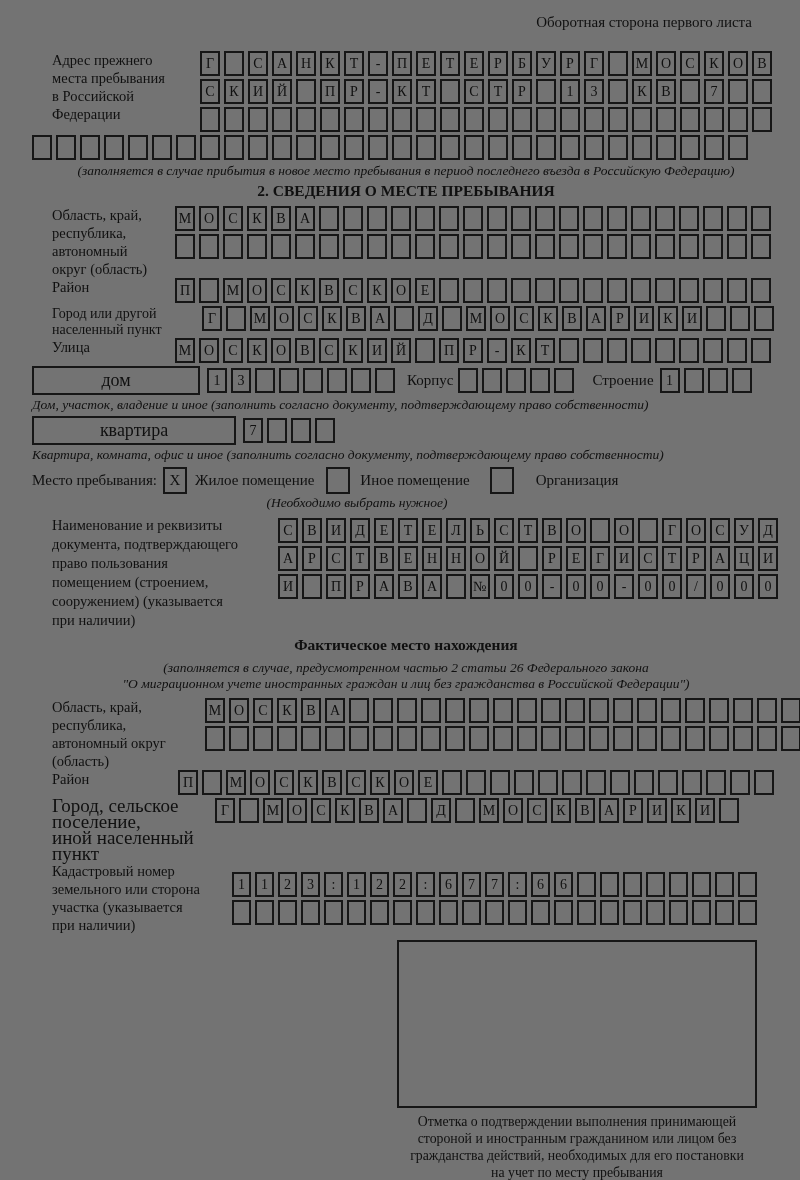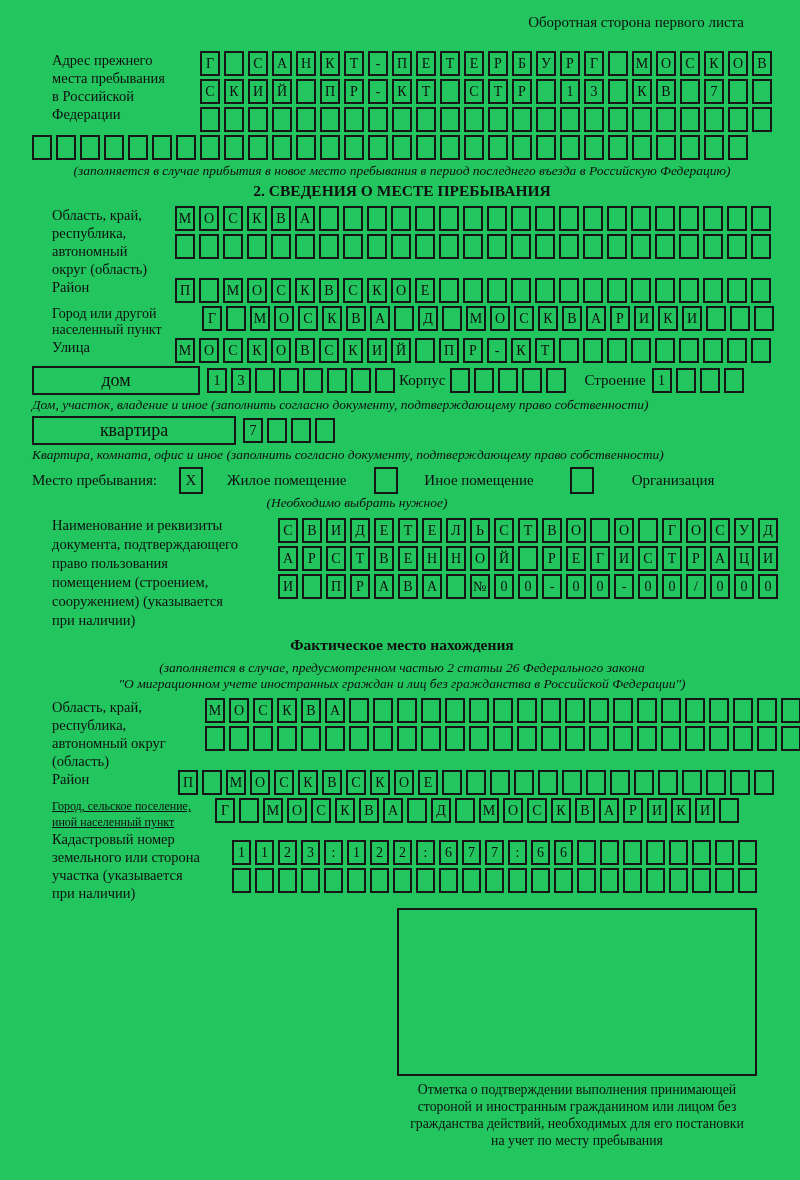--- a/index.html
+++ b/index.html
@@ -1,18 +1,18 @@
 <!DOCTYPE html>
 <html><head>
 <meta charset="utf-8">
 <style>
   html,body{margin:0;padding:0;background:#888;}
   .page{
-    width:800px;height:1180px;margin:0 auto;background:#22c55e;
-    box-sizing:border-box;padding:14px 28px 0 32px;overflow:hidden;
+    width:800px;height:1180px;margin:0 auto;background:#737373;
+    box-sizing:border-box;padding:14px 20px 0 32px;overflow:hidden;
     font-family:"Liberation Serif","DejaVu Serif",serif;color:#101010;
   }
   .header-note{text-align:right;font-size:15px;padding-right:28px;margin-bottom:20px;}
   .field{display:flex;align-items:flex-start;}
   .field.vcenter{align-items:center;}
   .flabel{font-size:14.5px;line-height:18px;flex:none;margin-left:20px;}
   .rows{flex:none;}
   .boxrow{display:flex;margin-bottom:3px;}
   .cbox{
     box-sizing:border-box;flex:none;width:20px;height:25px;margin-right:4px;
@@ -332,21 +332,21 @@
     <div class="boxrow" style="margin:0 0 0 7px;">
         <div class="cbox">1</div>
         <div class="cbox">3</div>
         <div class="cbox"></div>
         <div class="cbox"></div>
         <div class="cbox"></div>
         <div class="cbox"></div>
         <div class="cbox"></div>
         <div class="cbox"></div>
       </div>
-    <div class="inline-label" style="">Корпус</div>
+    <div class="inline-label" style="margin-left:8px;">Корпус</div>
     <div class="boxrow" style="margin:0 0 0 5px;">
         <div class="cbox"></div>
         <div class="cbox"></div>
         <div class="cbox"></div>
         <div class="cbox"></div>
         <div class="cbox"></div>
       </div>
     <div class="inline-label" style="margin-left:14px;">Строение</div>
     <div class="boxrow" style="margin:0 0 0 6px;">
         <div class="cbox">1</div>
@@ -361,21 +361,21 @@
     <div class="typebox" style="width:204px;">квартира</div>
     <div class="boxrow" style="margin:0 0 0 7px;">
         <div class="cbox">7</div>
         <div class="cbox"></div>
         <div class="cbox"></div>
         <div class="cbox"></div>
       </div>
   </div>
   <div class="caption">Квартира, комната, офис и иное (заполнить согласно документу, подтверждающему право собственности)</div>
 
-  <div class="field vcenter" style="margin-top:2px;gap:16px;">
+  <div class="field vcenter" style="margin-top:2px;">
     <div class="inline-label">Место пребывания:</div>
     <div class="chk" style="margin-left:6px;">X</div>
     <div class="inline-label" style="margin-left:8px;">Жилое помещение</div>
     <div class="chk" style="margin-left:12px;"></div>
     <div class="inline-label" style="margin-left:10px;text-align:center;">Иное помещение</div>
     <div class="chk" style="margin-left:20px;"></div>
     <div class="inline-label" style="margin-left:22px;">Организация</div>
   </div>
   <div class="caption" style="width:650px;text-align:center;margin-bottom:5px;">(Необходимо выбрать нужное)</div>
 
@@ -557,21 +557,21 @@
         <div class="cbox"></div>
         <div class="cbox"></div>
         <div class="cbox"></div>
         <div class="cbox"></div>
         <div class="cbox"></div>
         <div class="cbox"></div>
       </div>
   </div>
 
   <div class="field">
-    <div class="flabel" style="width:163px;font-size:12px;line-height:16px;text-decoration:underline;">
+    <div class="flabel" style="width:163px;font-size:19px;line-height:16px;">
         <div>Город, сельское поселение,</div>
         <div>иной населенный пункт</div>
       </div>
     <div class="boxrow">
         <div class="cbox">Г</div>
         <div class="cbox"></div>
         <div class="cbox">М</div>
         <div class="cbox">О</div>
         <div class="cbox">С</div>
         <div class="cbox">К</div>

